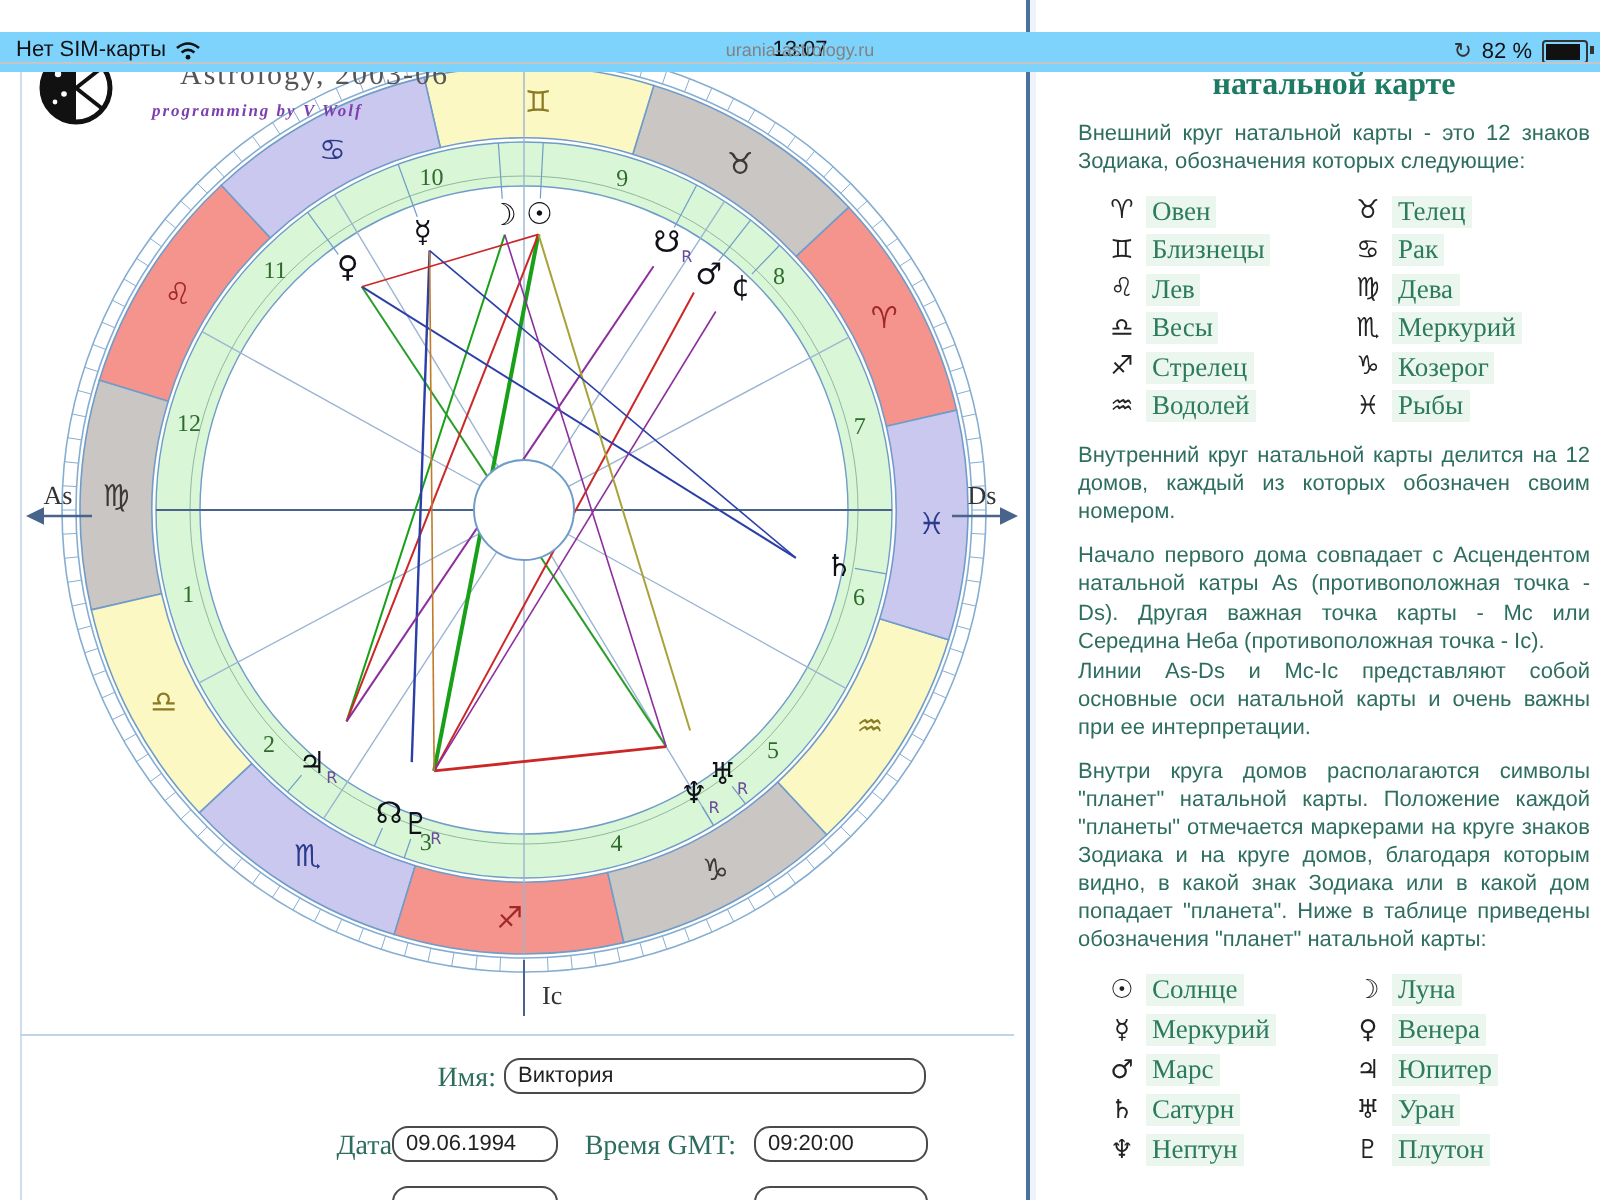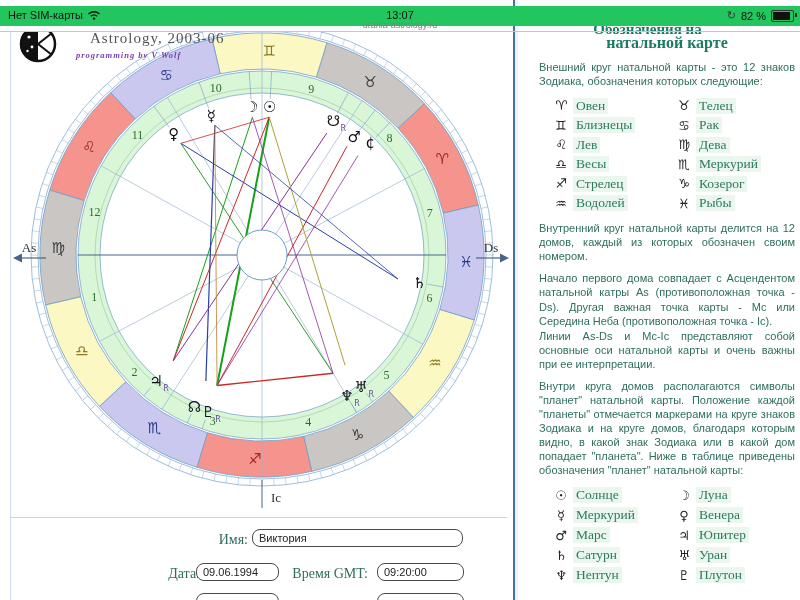--- a/index.html
+++ b/index.html
@@ -1,20 +1,20 @@
 <!DOCTYPE html>
 <html><head>
 <meta charset="utf-8">
 <style>
   html,body{margin:0;padding:0;}
   body{width:800px;height:600px;position:relative;overflow:hidden;background:#fff;
        font-family:"Liberation Sans",sans-serif;}
 
   
-  .statusbar{position:absolute;top:6px;left:0;right:0;height:20px;background:#22c55e;
+  .statusbar{position:absolute;top:16px;left:0;right:0;height:20px;background:#7dd3fc;
              z-index:30;font-size:11px;color:#111;}
   .sb-left{position:absolute;left:8px;top:3px;display:flex;gap:4px;align-items:center;}
   .sb-time{position:absolute;left:0;right:0;top:3px;text-align:center;}
   .sb-right{position:absolute;right:6px;top:3px;display:flex;gap:5px;align-items:center;}
   .lock-glyph{font-size:11px;color:#333;}
   .battery{width:21px;height:10px;border:1px solid #333;border-radius:2px;position:relative;margin-top:1px;}
   .battery::before{content:"";position:absolute;left:1px;top:1px;bottom:1px;width:80%;background:#111;}
   .battery::after{content:"";position:absolute;right:-4px;top:2px;width:2px;height:4px;background:#333;}
 
   

